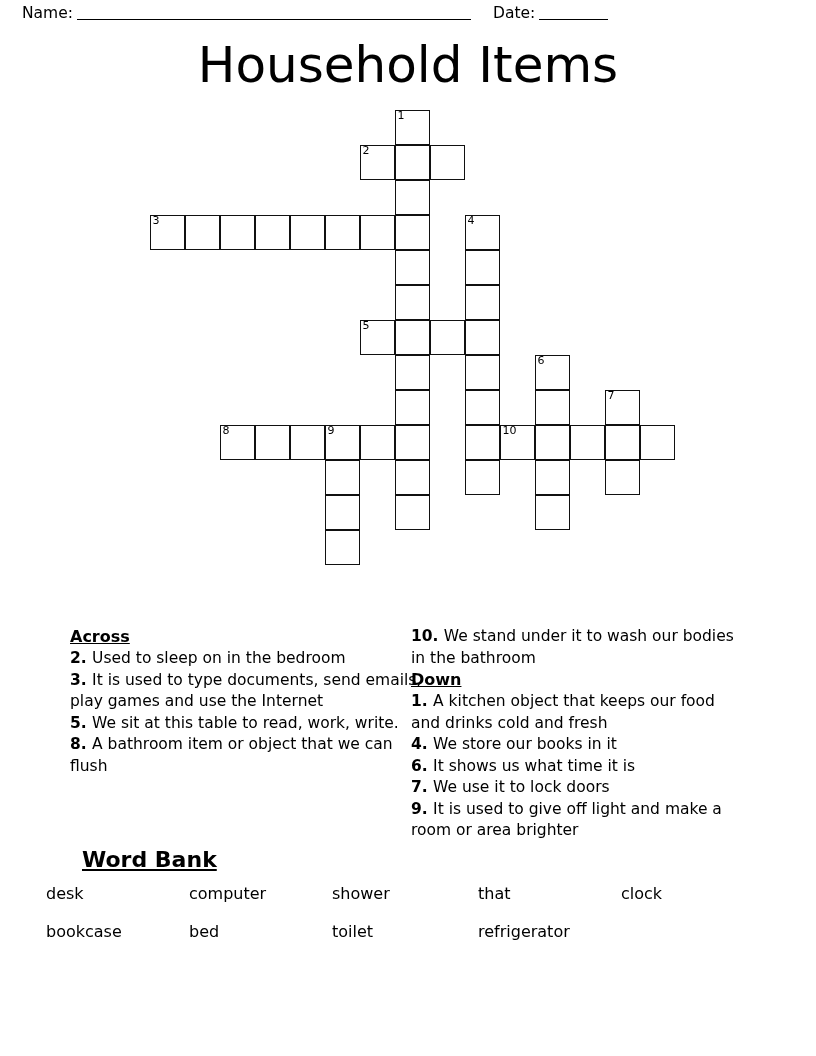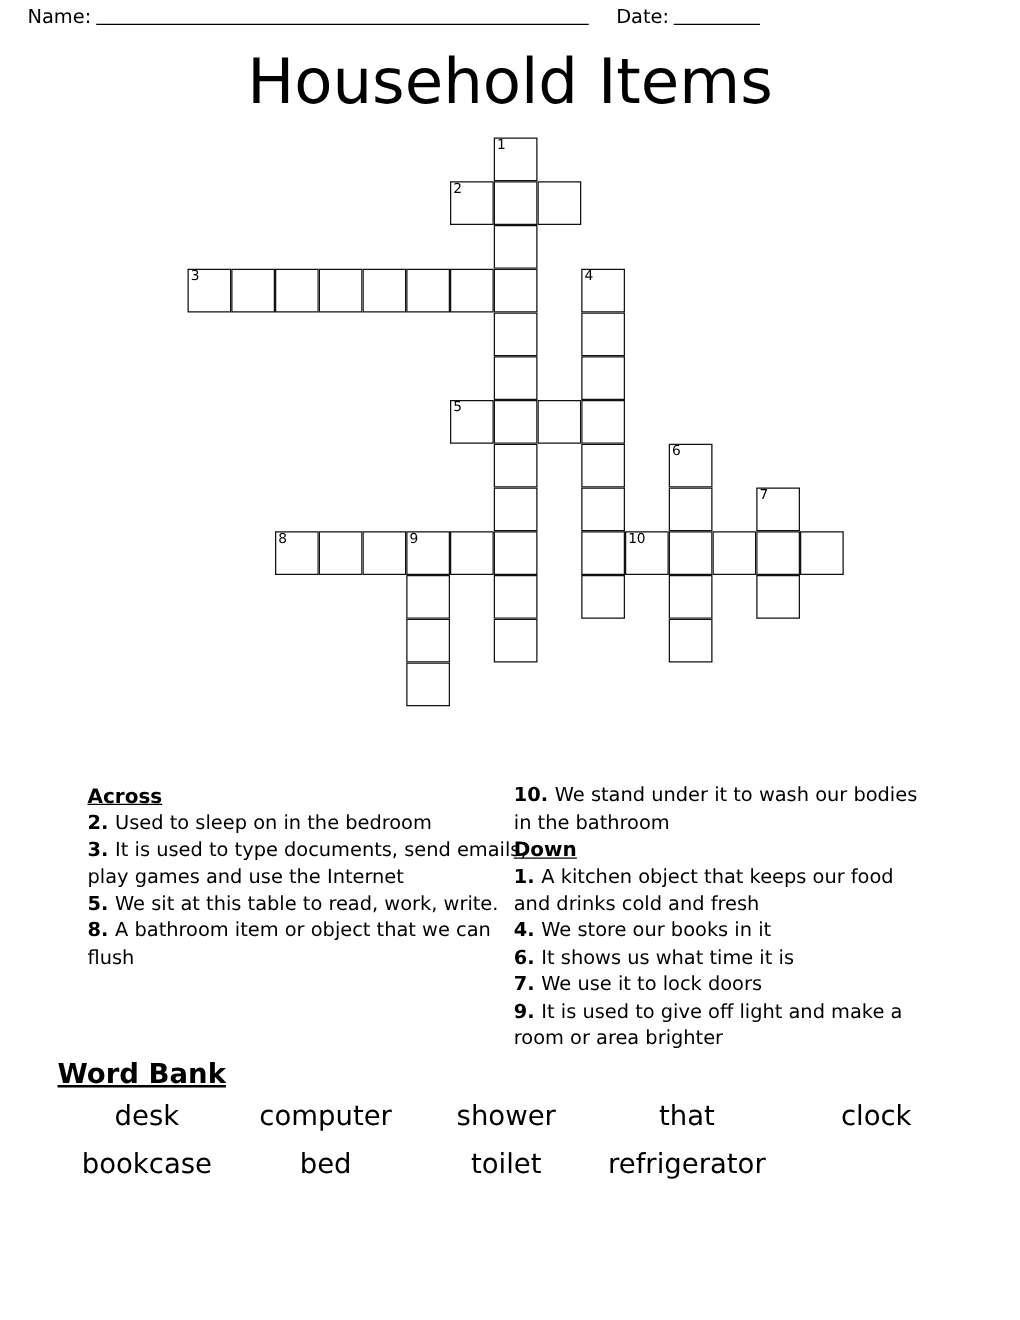--- a/index.html
+++ b/index.html
@@ -121,28 +121,28 @@
     top: 845px;
     width: 740px;
   }
   .wordbank-title {
     font-size: 22px;
     font-weight: 700;
     text-decoration: underline;
     line-height: 30px;
     display: block;
     margin-bottom: 5px;
+    margin-left: 36px;
   }
   .wb-grid {
     display: grid;
     grid-template-columns: 143px 143px 146px 143px 160px;
     row-gap: 10px;
-    font-size: 22px;
+    font-size: 16px;
     line-height: 28px;
-    text-align: center;
   }
   .wb-word { white-space: nowrap; }
 </style>
 </head>
 <body>
 
 <div class="header-row">
   <span class="name-label">Name:</span>
   <span class="name-rule"></span>
   <span class="date-label">Date:</span>

